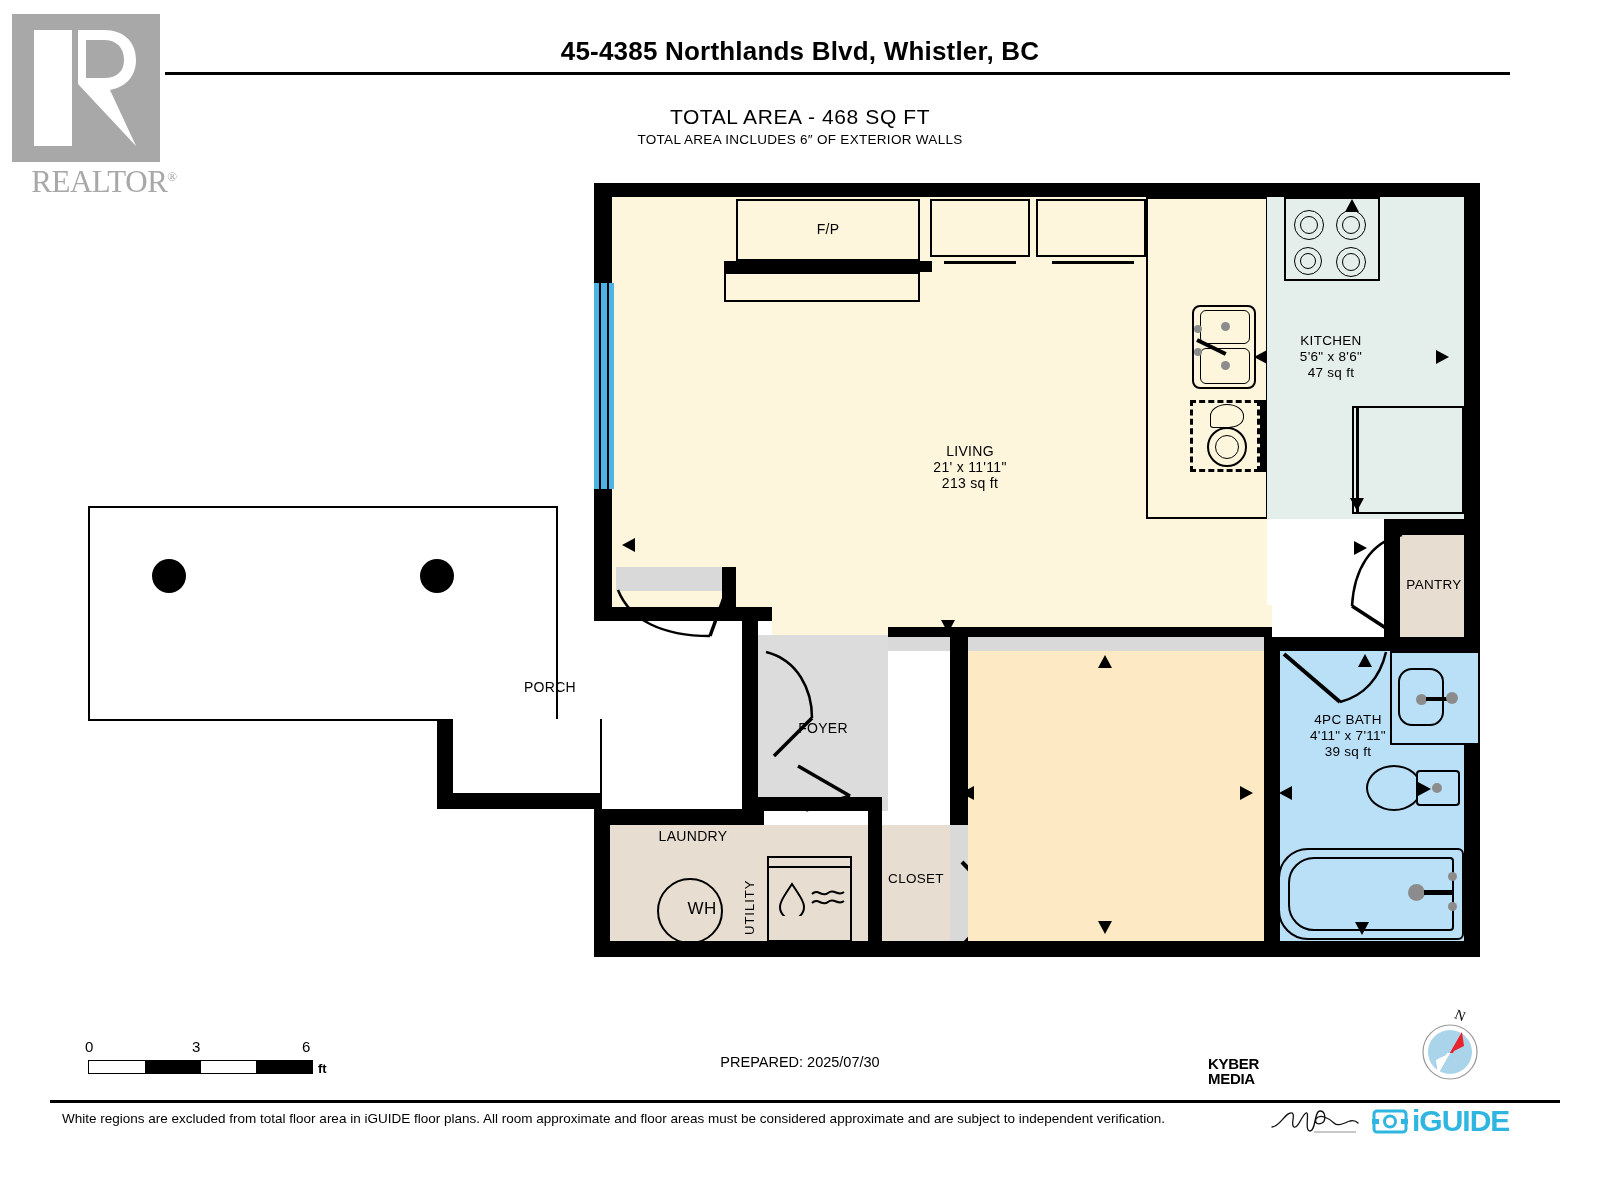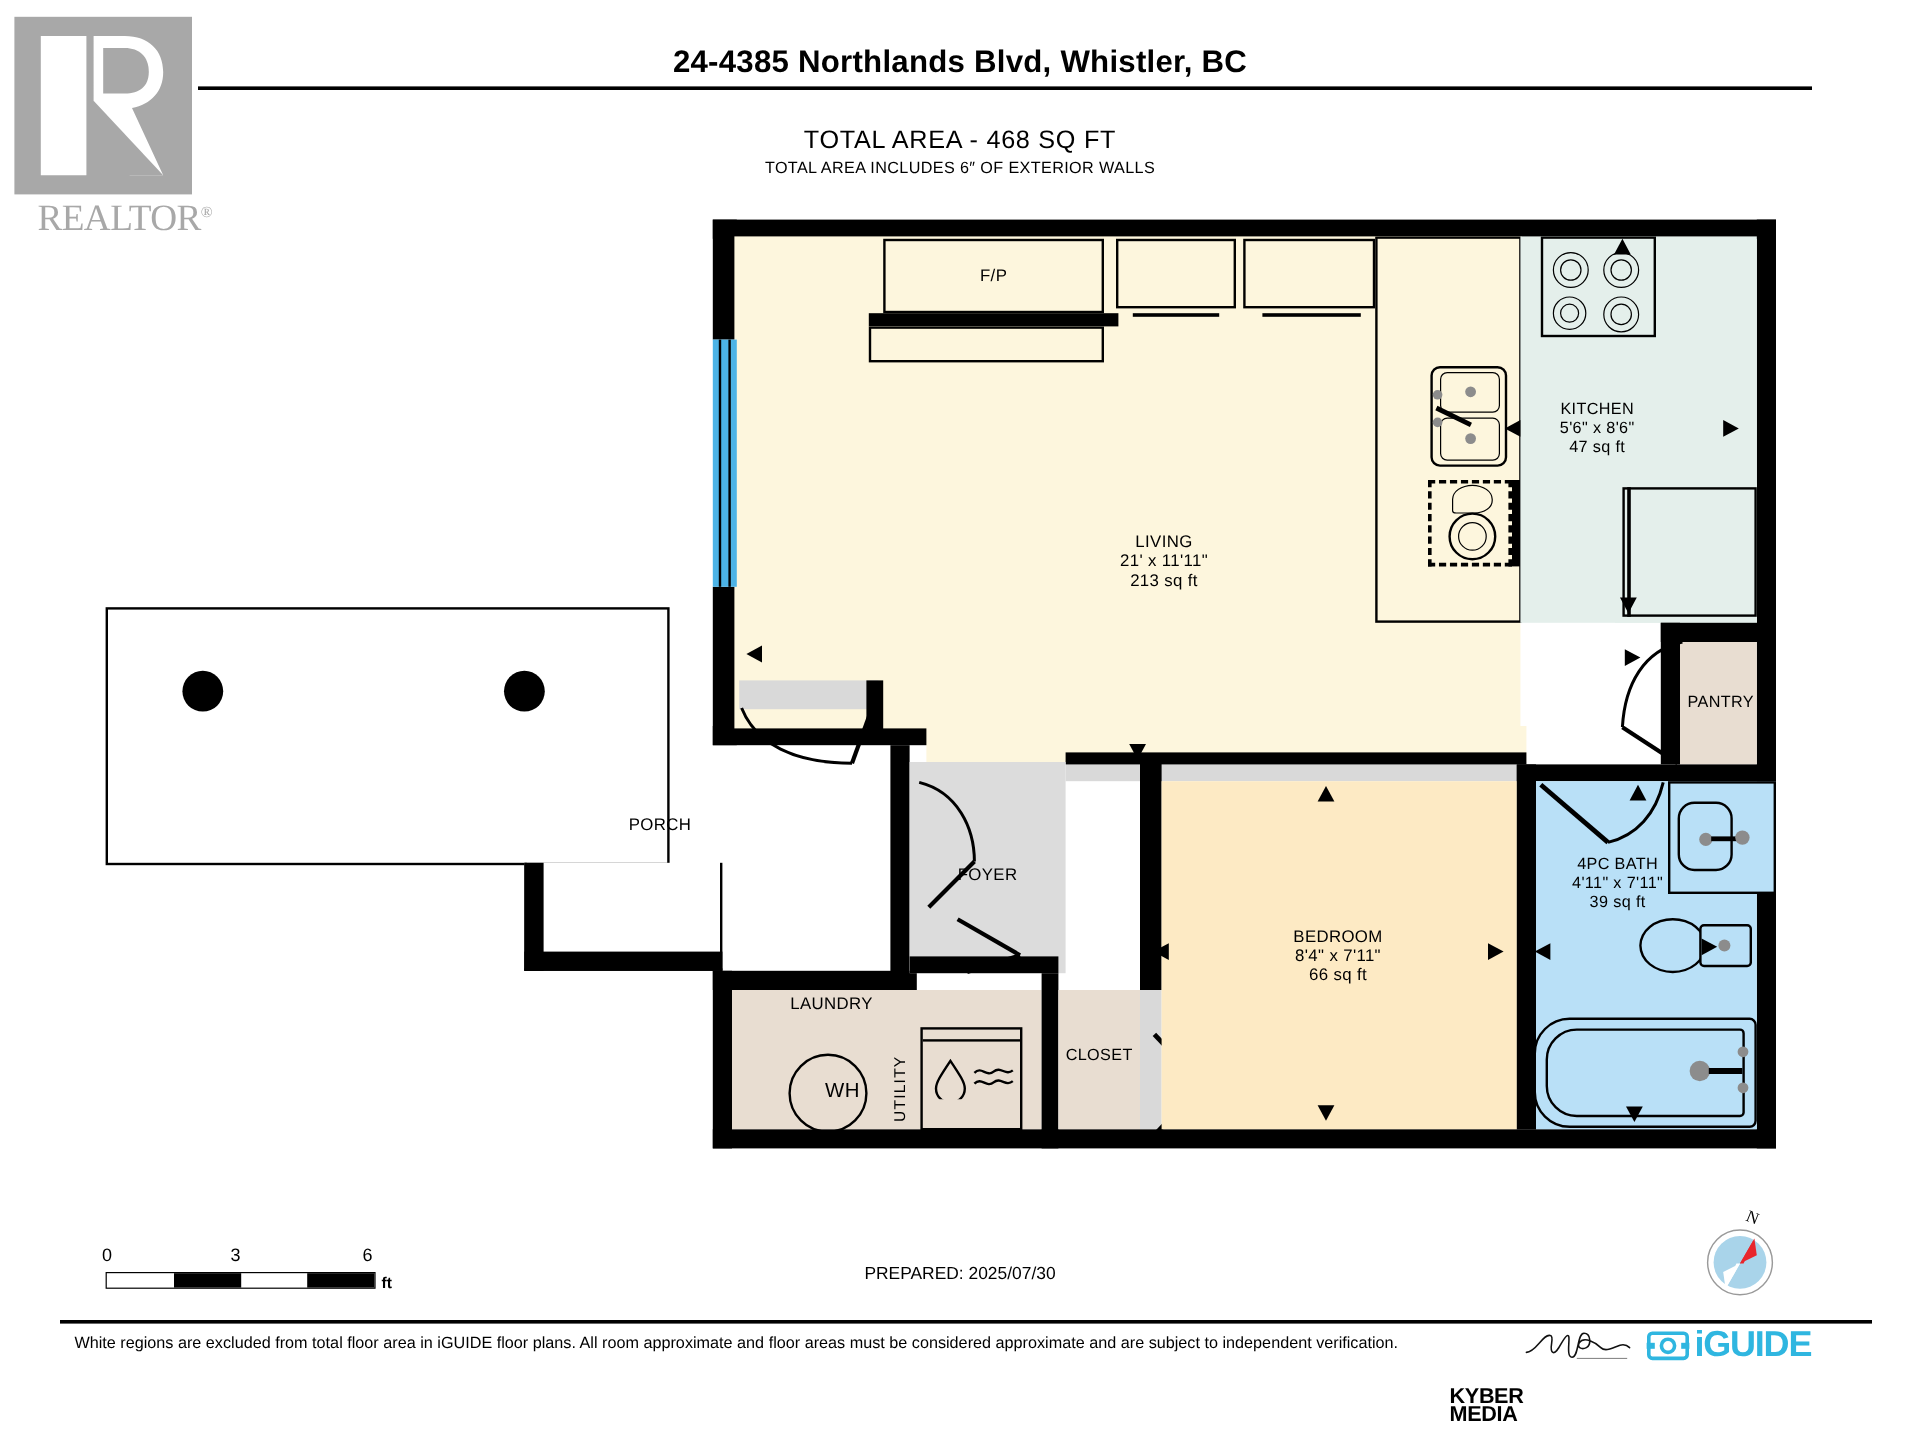--- a/index.html
+++ b/index.html
@@ -82,29 +82,29 @@
   #prepared{position:absolute;left:0;top:1054px;width:1600px;text-align:center;font-size:14.5px;}
 
   
   #compass{position:absolute;left:1420px;top:1022px;width:60px;height:60px;}
   #compass-n{position:absolute;left:1455px;top:1008px;font-size:14px;
              font-family:"Liberation Serif",serif;transform:rotate(22deg);}
 
   
   #footer-rule{position:absolute;left:50px;top:1100px;width:1510px;height:3px;background:#000;}
   #footer-text{position:absolute;left:62px;top:1110px;width:1140px;font-size:13.5px;line-height:18px;}
-  #kyber{position:absolute;left:1208px;top:1156px;font-size:18px;font-weight:bold;line-height:15px;letter-spacing:-.3px;}
+  #kyber{position:absolute;left:1208px;top:1056px;font-size:15px;font-weight:bold;line-height:15px;letter-spacing:-.3px;}
   #signature{position:absolute;left:1270px;top:1105px;width:90px;height:32px;}
   #iguide{position:absolute;left:1372px;top:1104px;height:34px;display:flex;align-items:center;}
   #iguide-word{font-size:30px;color:#2fb6e0;font-weight:bold;letter-spacing:-1px;margin-left:4px;}
 </style>
 </head>
 <body>
 
-<div id="header-title">24-4385 Northlands Blvd, Whistler, BC</div>
+<div id="header-title">45-4385 Northlands Blvd, Whistler, BC</div>
 <div id="title-rule"></div>
 <div id="total-area">TOTAL AREA - 468 SQ FT</div>
 <div id="total-area-note">TOTAL AREA INCLUDES 6″ OF EXTERIOR WALLS</div>
 
 <div id="realtor-logo">
   <div id="realtor-square"></div>
   <svg id="realtor-r" viewBox="0 0 148 148">
     <path d="M22 16 H60 V132 H22 Z" fill="#ffffff"></path>
     <path d="M66 16 H92 C112 16 124 28 124 46 C124 62 114 73 98 76 L124 132 H96 L66 70 Z" fill="#ffffff"></path>
     <path d="M66 70 L124 132 H66 Z" fill="#a8a8a8"></path>
@@ -270,25 +270,20 @@
   <div class="label label-sm" style="left:876px;top:871px;width:80px;">
     <span class="nm">CLOSET</span>
   </div>
   <svg class="abs" style="left:958px;top:860px;width:56px;height:92px;">
     <path d="M4 2 L44 44" fill="none" stroke="#000" stroke-width="4"></path>
     <path d="M44 44 L4 86" fill="none" stroke="#000" stroke-width="4"></path>
   </svg>
 
   <div class="wall" style="left:950px;top:635px;width:18px;height:190px;"></div>
   <div class="room rm-bed" style="left:968px;top:651px;width:296px;height:290px;"></div>
-  <div class="label" style="left:1030px;top:772px;width:170px;">
-    <span class="nm">BEDROOM</span>
-    <span class="dim">8'4" x 7'11"</span>
-    <span class="sq">66 sq ft</span>
-  </div>
   <div class="arrow ar-up" style="left:1098px;top:655px;"></div>
   <div class="arrow ar-dn" style="left:1098px;top:921px;"></div>
   <div class="arrow ar-lf" style="left:961px;top:786px;"></div>
   <div class="arrow ar-rt" style="left:1240px;top:786px;"></div>
   <div class="arrow ar-dn" style="left:941px;top:620px;"></div>
 
   <div class="wall" style="left:1264px;top:637px;width:16px;height:304px;"></div>
   <div class="wall" style="left:1264px;top:637px;width:216px;height:14px;"></div>
   <div class="room rm-bath" style="left:1280px;top:651px;width:184px;height:290px;"></div>
   <div class="label label-sm" style="left:1288px;top:712px;width:120px;">

